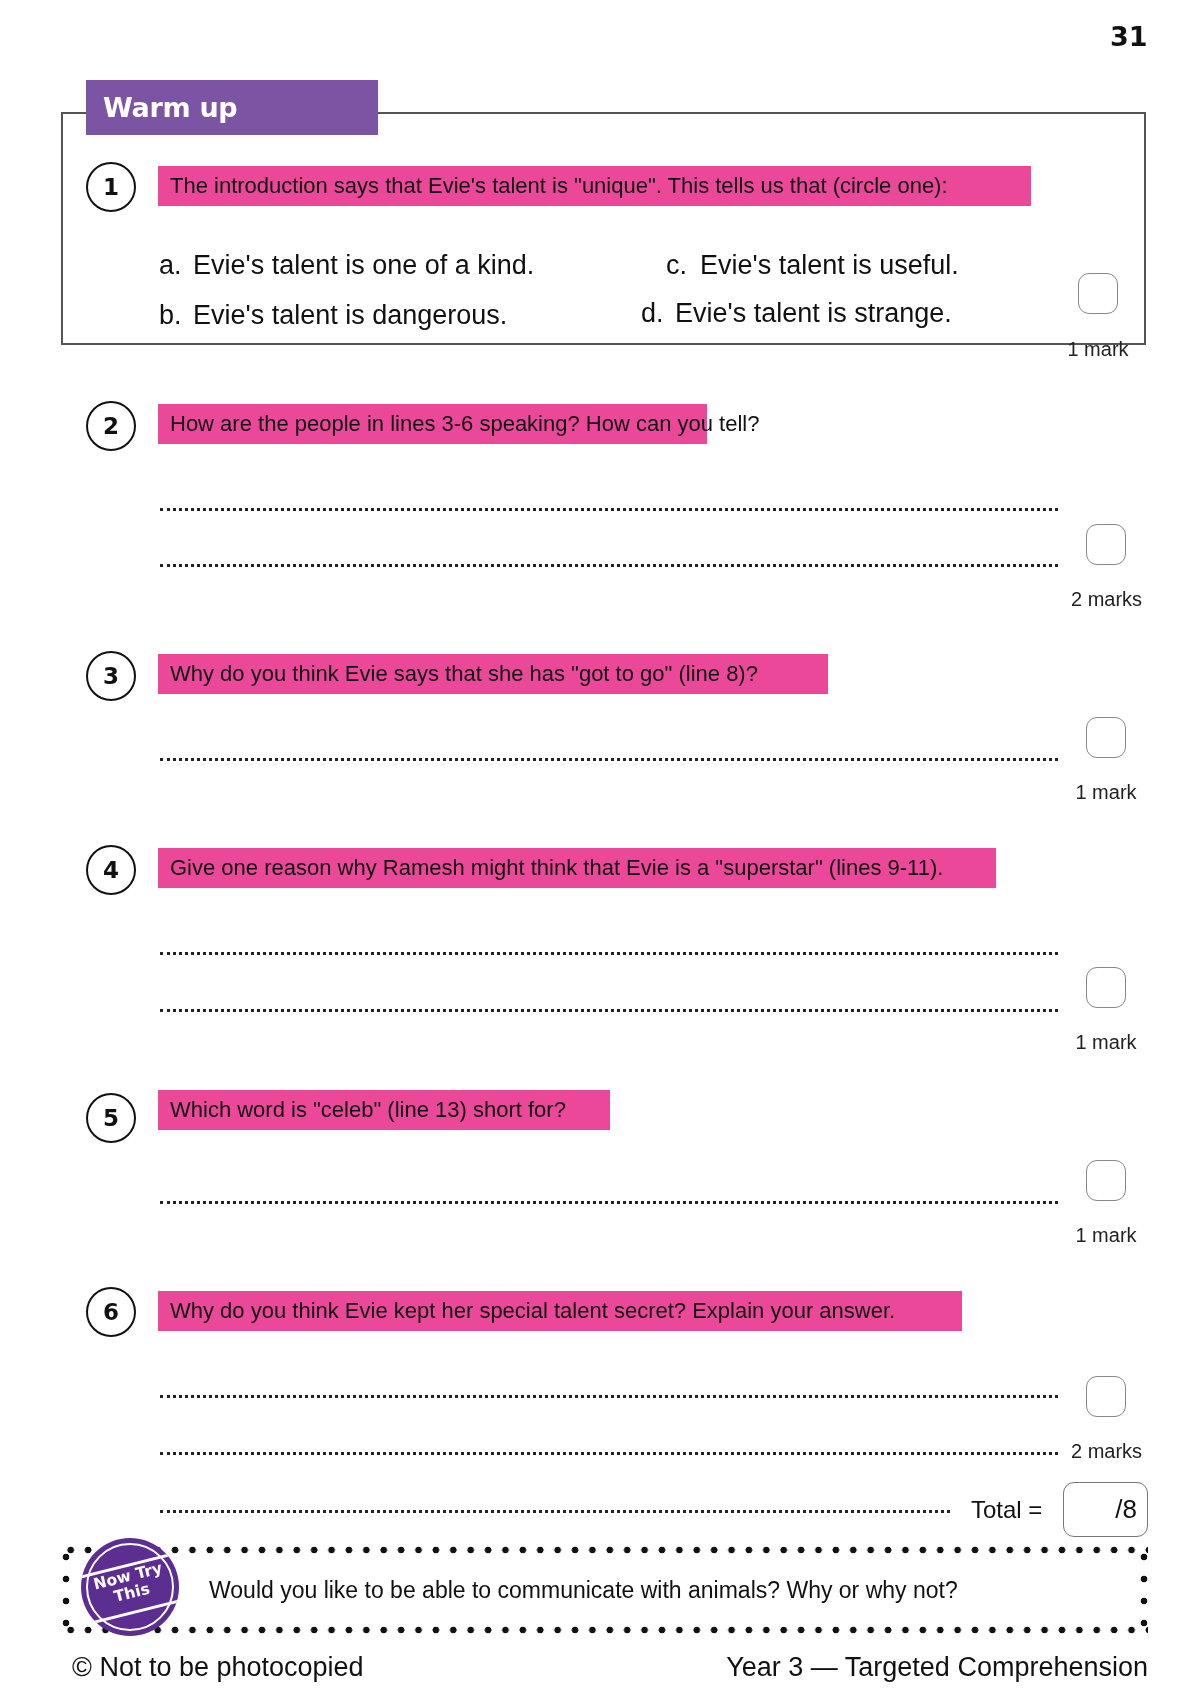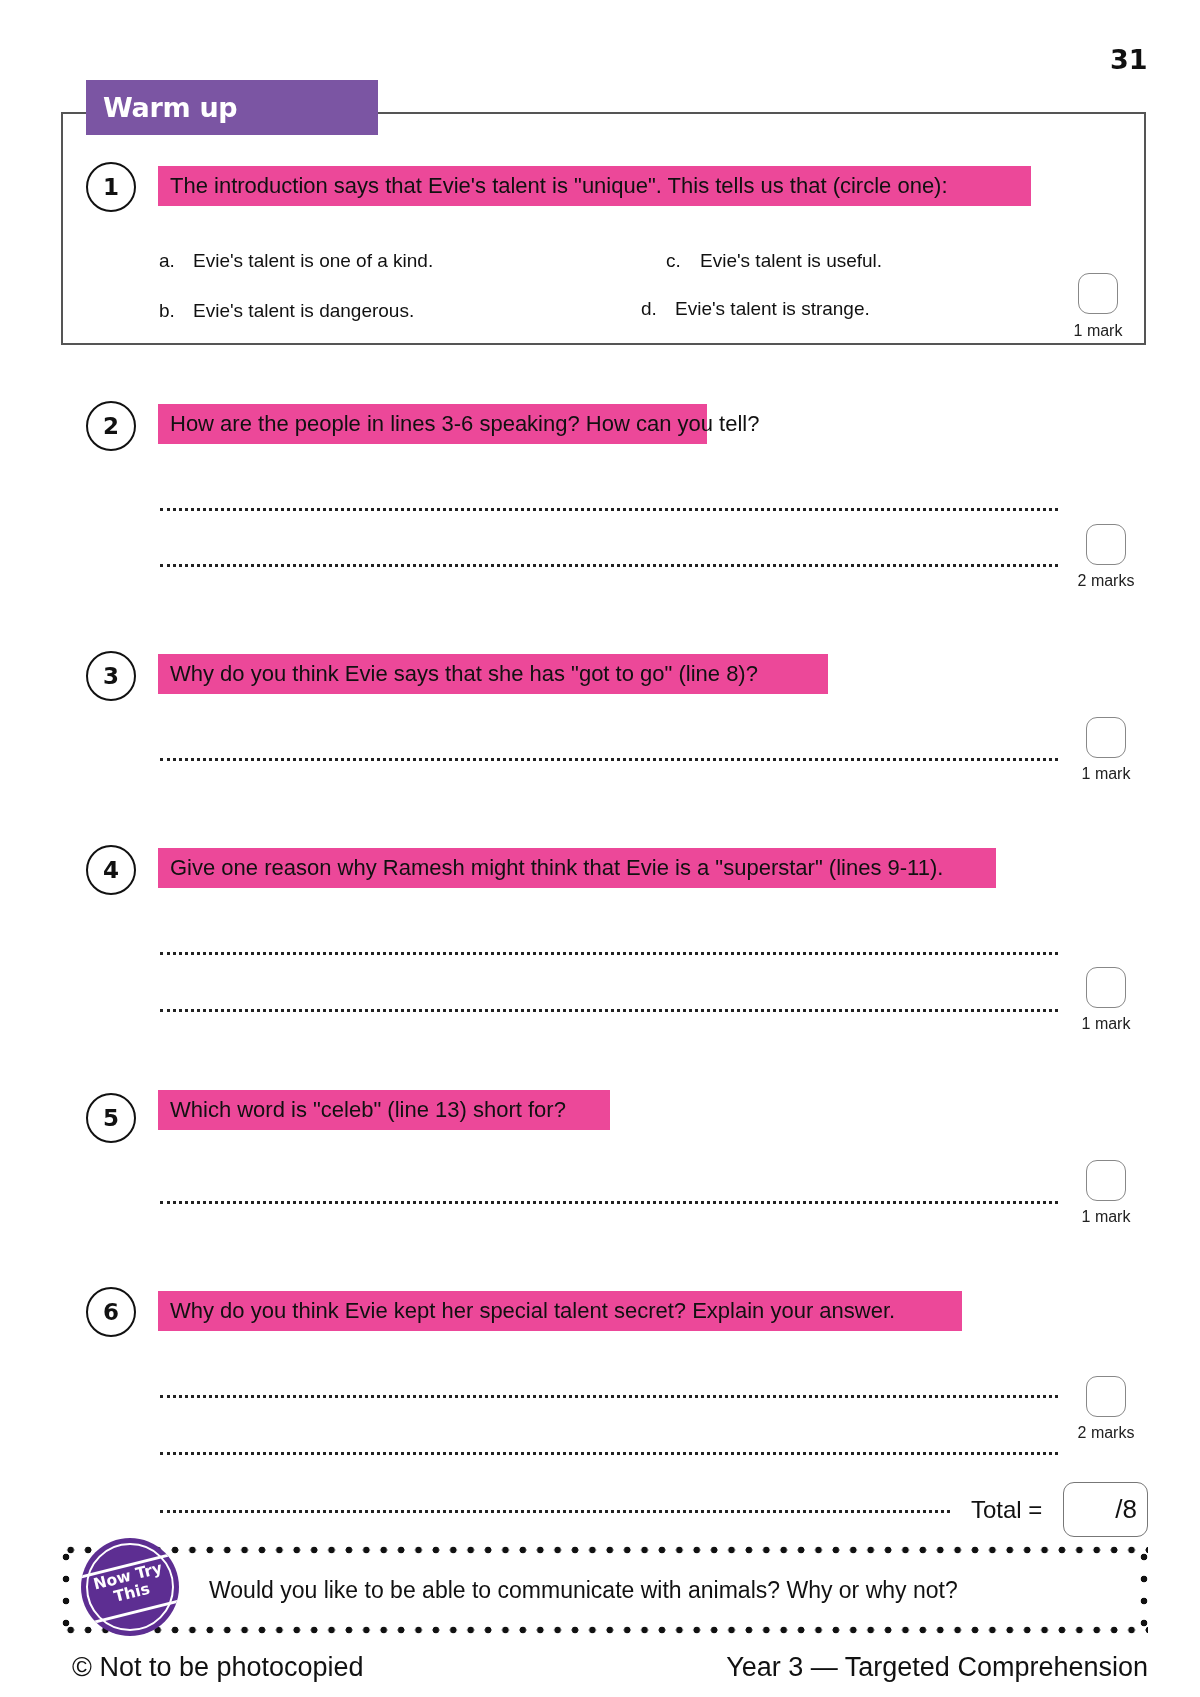--- a/index.html
+++ b/index.html
@@ -1,33 +1,33 @@
 <!DOCTYPE html>
 <html><head>
 <meta charset="utf-8">
 <style>
   html, body { margin:0; padding:0; background:#ffffff; }
   body { width:1200px; height:1697px; position:relative; overflow:hidden;
          font-family:"Liberation Sans", "DejaVu Sans", sans-serif; color:#111; }
   .abs { position:absolute; }
-  .page-num { left:1110px; top:44px; font-size:27px; font-weight:bold; font-family:"DejaVu Sans", sans-serif; }
+  .page-num { left:1110px; top:21px; font-size:27px; font-weight:bold; font-family:"DejaVu Sans", sans-serif; }
   .warm-box { left:61px; top:112px; width:1085px; height:233px; border:2px solid #555; box-sizing:border-box; }
   .warm-head { left:86px; top:80px; width:292px; height:55px; background:#7b55a3; color:#fff;
                font-family:"DejaVu Sans", sans-serif; font-weight:bold; font-size:27px; line-height:55px;
                padding-left:17px; box-sizing:border-box; letter-spacing:-0.3px; }
   .qnum { width:50px; height:50px; border:2px solid #111; border-radius:50%; box-sizing:border-box;
           display:flex; align-items:center; justify-content:center; font-size:23px; font-weight:bold;
           font-family:"DejaVu Sans", sans-serif; background:#fff; }
   .pill { background:#ec4899; height:40px; line-height:40px; padding:0 12px; box-sizing:border-box;
           font-size:22px; white-space:nowrap; font-family:"Liberation Sans", sans-serif; }
-  .opt { font-size:19px; white-space:nowrap; }
+  .opt { font-size:27px; white-space:nowrap; }
   .opt .letter { display:inline-block; width:34px; }
   .dots { height:0; border-top:3px dotted #222; }
   .markbox { width:40px; height:41px; border:1.5px solid #888; border-radius:11px; box-sizing:border-box; background:#fff; }
-  .marklabel { font-size:16px; color:#222; width:70px; text-align:center; white-space:nowrap; }
+  .marklabel { font-size:20px; color:#222; width:70px; text-align:center; white-space:nowrap;margin-top:16px; }
   .total-label { font-size:24px; white-space:nowrap; }
   .total-box { left:1063px; top:1482px; width:85px; height:55px; border:1.5px solid #777; border-radius:11px;
                box-sizing:border-box; font-size:26px; text-align:right; padding-right:10px; line-height:53px; }
   .ntt-frame { left:62px; top:1546px; width:1086px; height:88px; }
   .dotrow { position:absolute; left:0; right:0; height:8px;
             background-image:radial-gradient(circle, #111 3.2px, transparent 3.6px);
             background-size:17.4px 8px; background-repeat:repeat-x; }
   .dotcol { position:absolute; top:0; bottom:0; width:8px;
             background-image:radial-gradient(circle, #111 3.2px, transparent 3.6px);
             background-size:8px 22px; background-repeat:repeat-y; background-position:0 0; }

